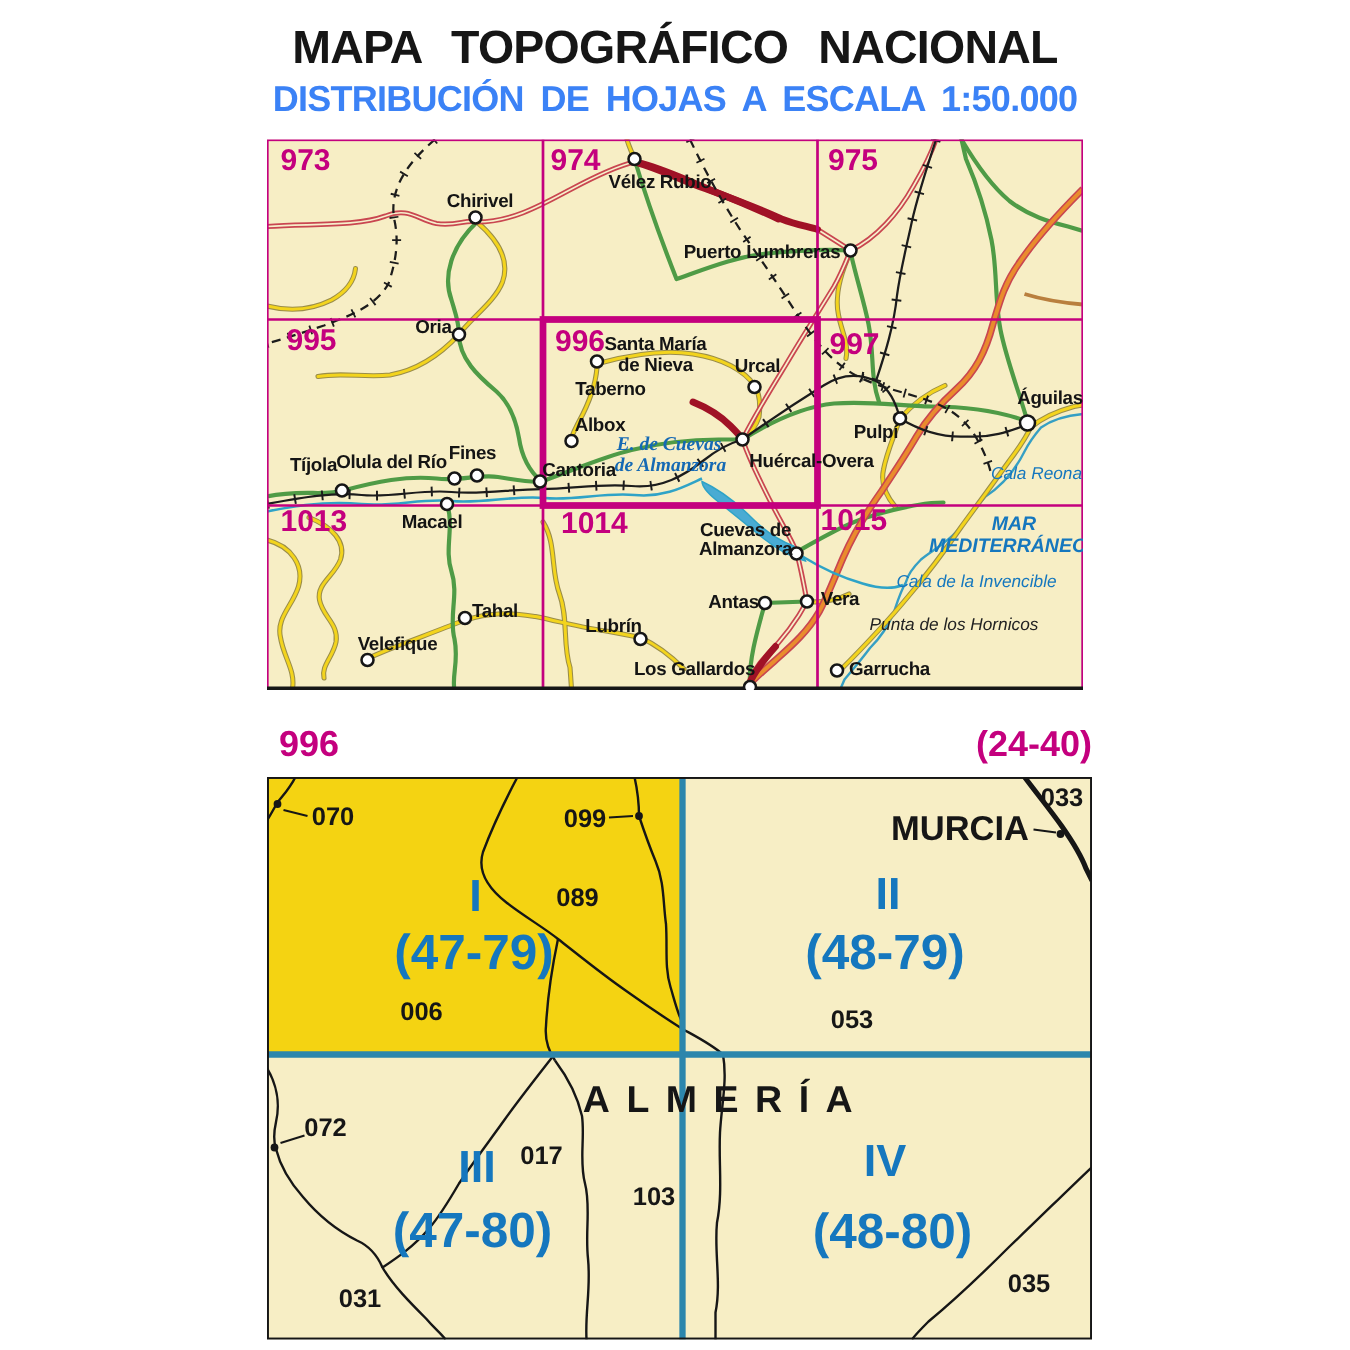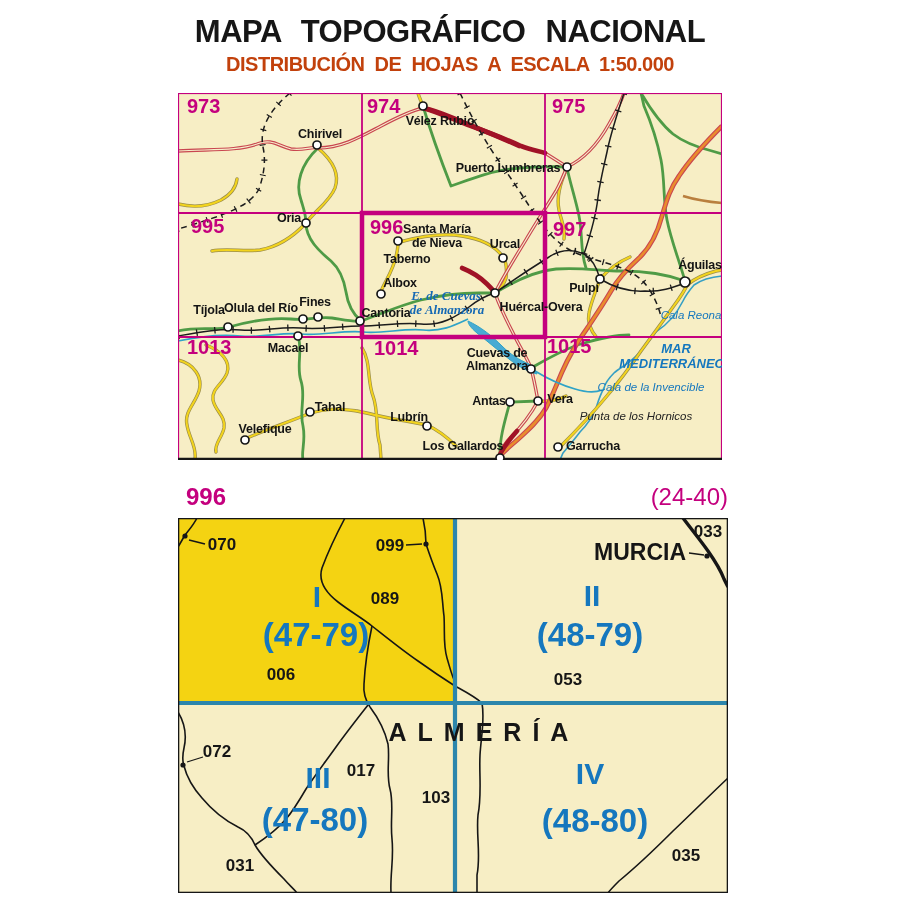--- a/index.html
+++ b/index.html
@@ -1,24 +1,24 @@
 <!DOCTYPE html>
 <html><head>
 <meta charset="utf-8">
 <style>
   html,body{margin:0;padding:0;background:#ffffff;width:900px;height:900px;overflow:hidden;}
   #page{position:relative;width:728px;height:900px;font-family:"Liberation Sans",sans-serif;}
   .main-title{position:absolute;top:14px;left:0;width:900px;text-align:center;
     font-size:31px;font-weight:700;letter-spacing:-0.5px;word-spacing:12px;color:#161616;}
   .sub-title{position:absolute;top:53px;left:0;width:900px;text-align:center;
-    font-size:20px;font-weight:700;letter-spacing:-0.5px;word-spacing:5px;color:#c2410c;}
+    font-size:24px;font-weight:700;letter-spacing:-0.5px;word-spacing:5px;color:#3b82f6;}
   .section-header{position:absolute;top:483px;left:178px;width:550px;height:30px;}
   .section-header .num{position:absolute;left:8px;top:0;font-size:24px;font-weight:700;color:#c4007e;}
   .section-header .ttl{position:absolute;left:0;width:550px;text-align:center;top:2px;font-size:22px;font-weight:700;color:#161616;word-spacing:3px;}
-  .section-header .code{position:absolute;right:0;top:0;font-size:24px;font-weight:400;color:#c4007e;}
+  .section-header .code{position:absolute;right:0;top:0;font-size:24px;font-weight:700;color:#c4007e;}
   svg{position:absolute;}
   
   .yc{stroke:#9a8d4a;stroke-width:3.4;fill:none;stroke-linecap:round}
   .yf{stroke:#f3d41d;stroke-width:2;fill:none;stroke-linecap:round}
   .rc{stroke:#c94650;stroke-width:3.4;fill:none;stroke-linecap:round}
   .rf{stroke:#f7efcb;stroke-width:1.1;fill:none;stroke-linecap:round}
   .dr{stroke:#a01226;stroke-width:4.6;fill:none;stroke-linecap:round}
   .mc{stroke:#c94650;stroke-width:4.8;fill:none}
   .mf{stroke:#e98c2d;stroke-width:2.6;fill:none}
   .gr{stroke:#4f9b46;stroke-width:2.8;fill:none;stroke-linecap:round}

